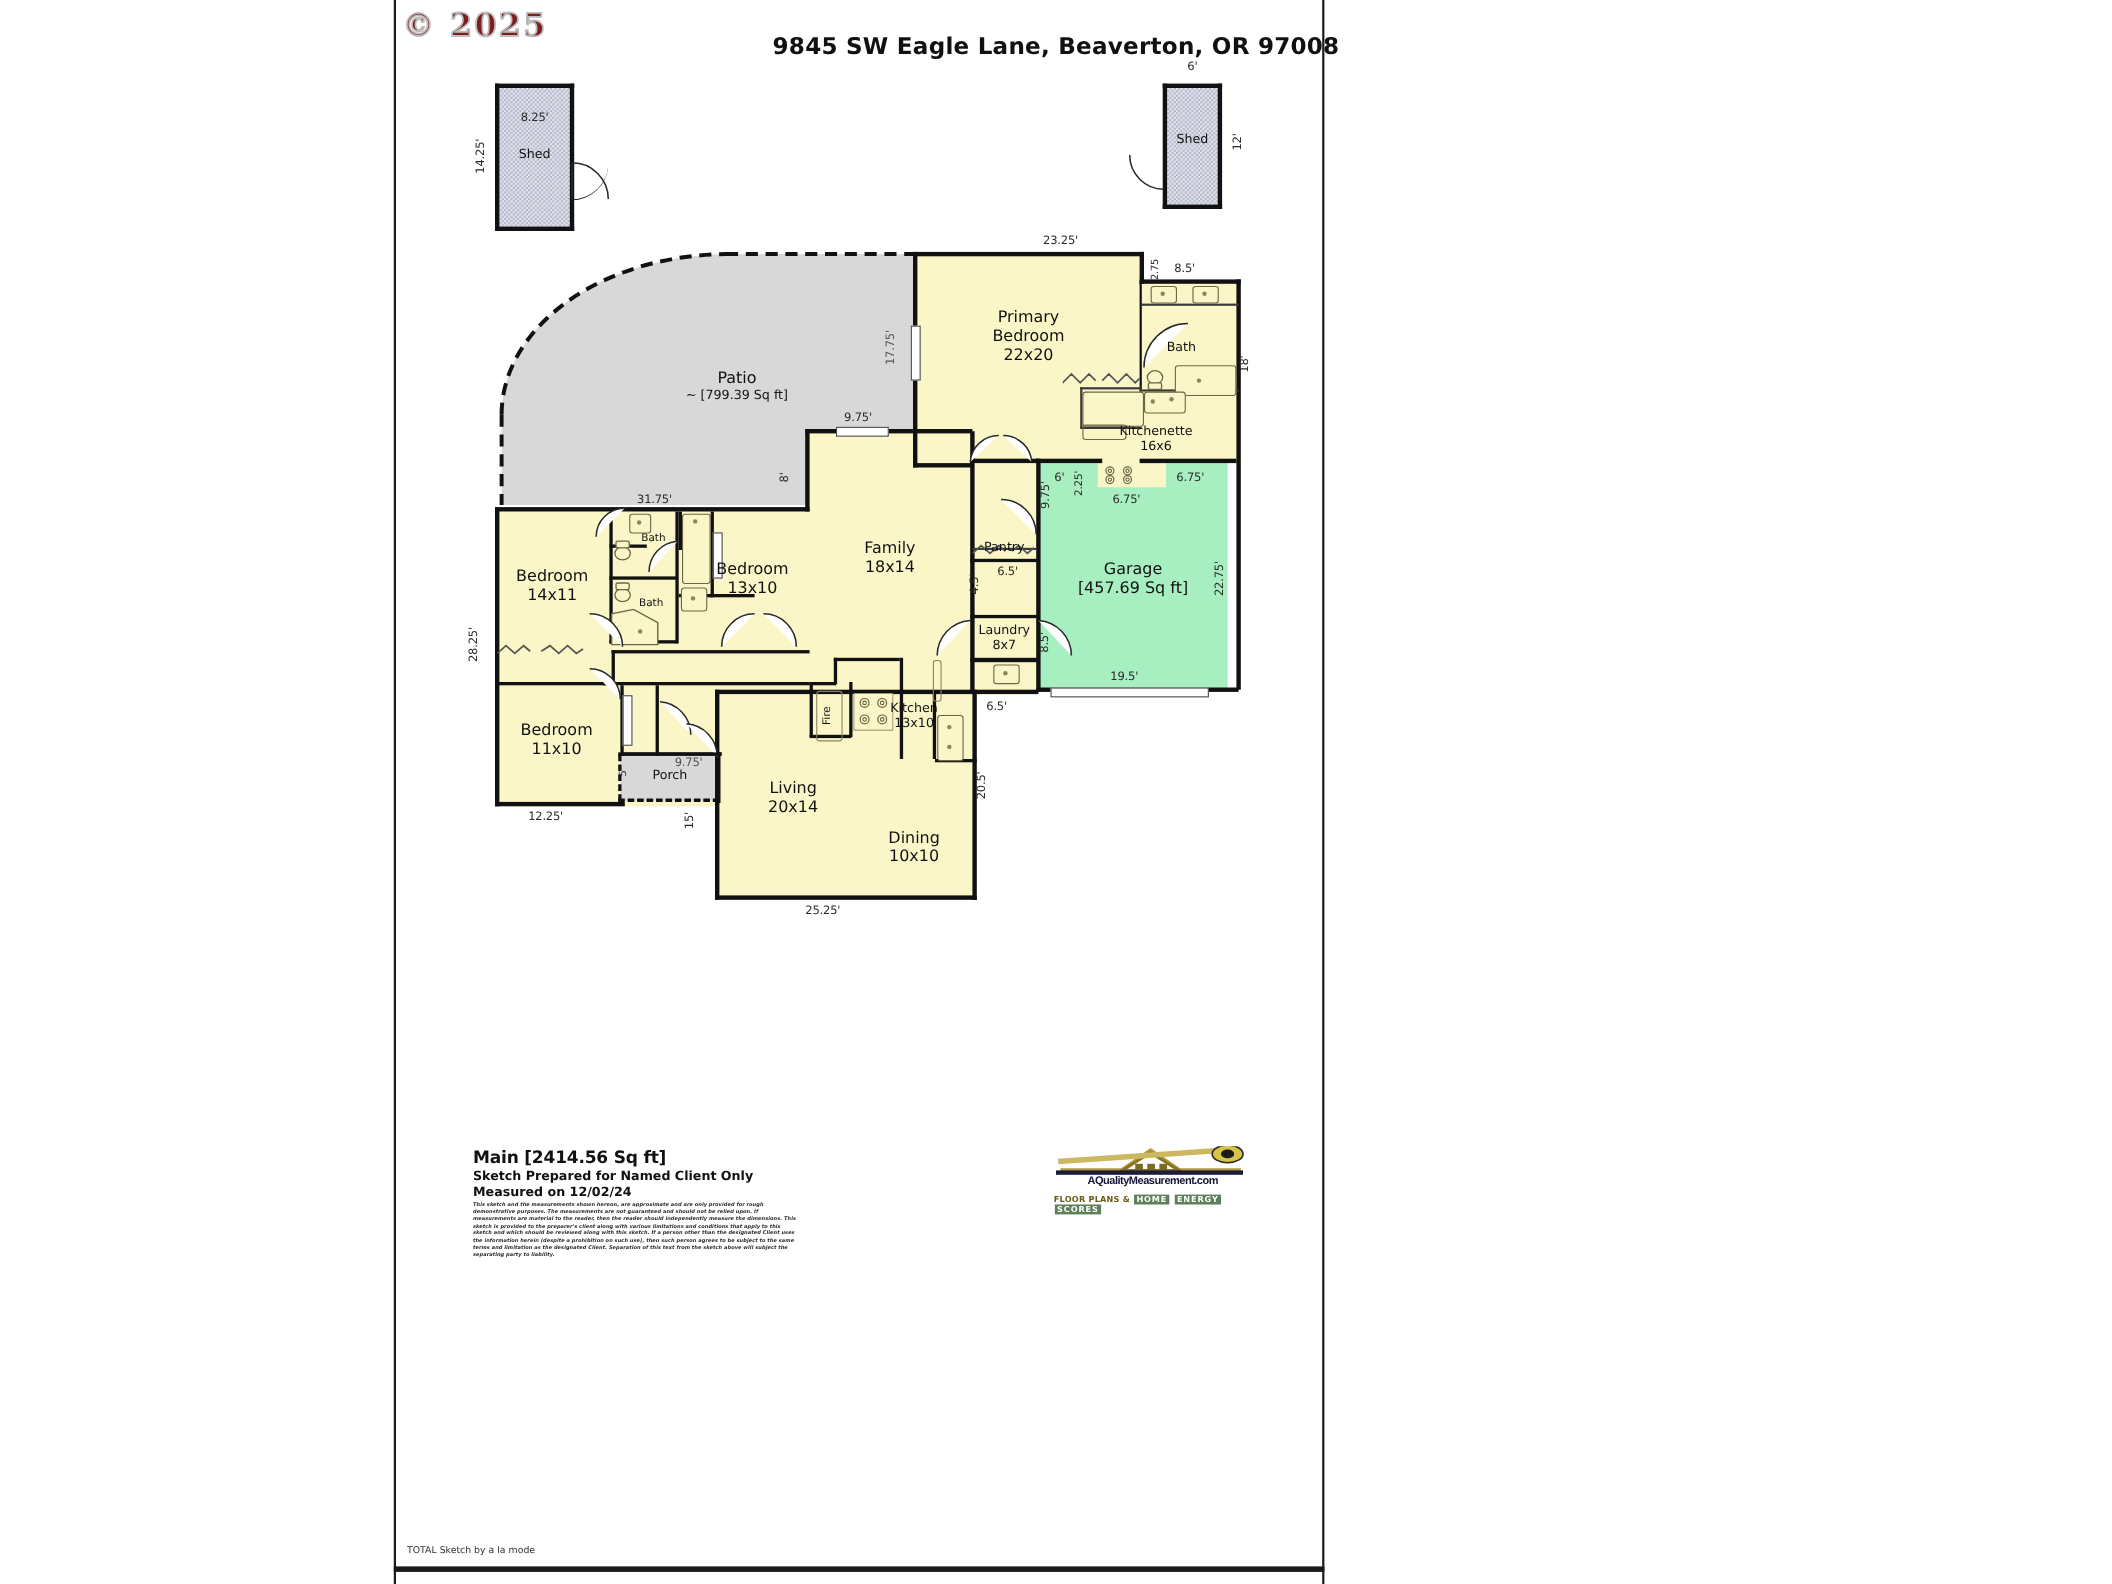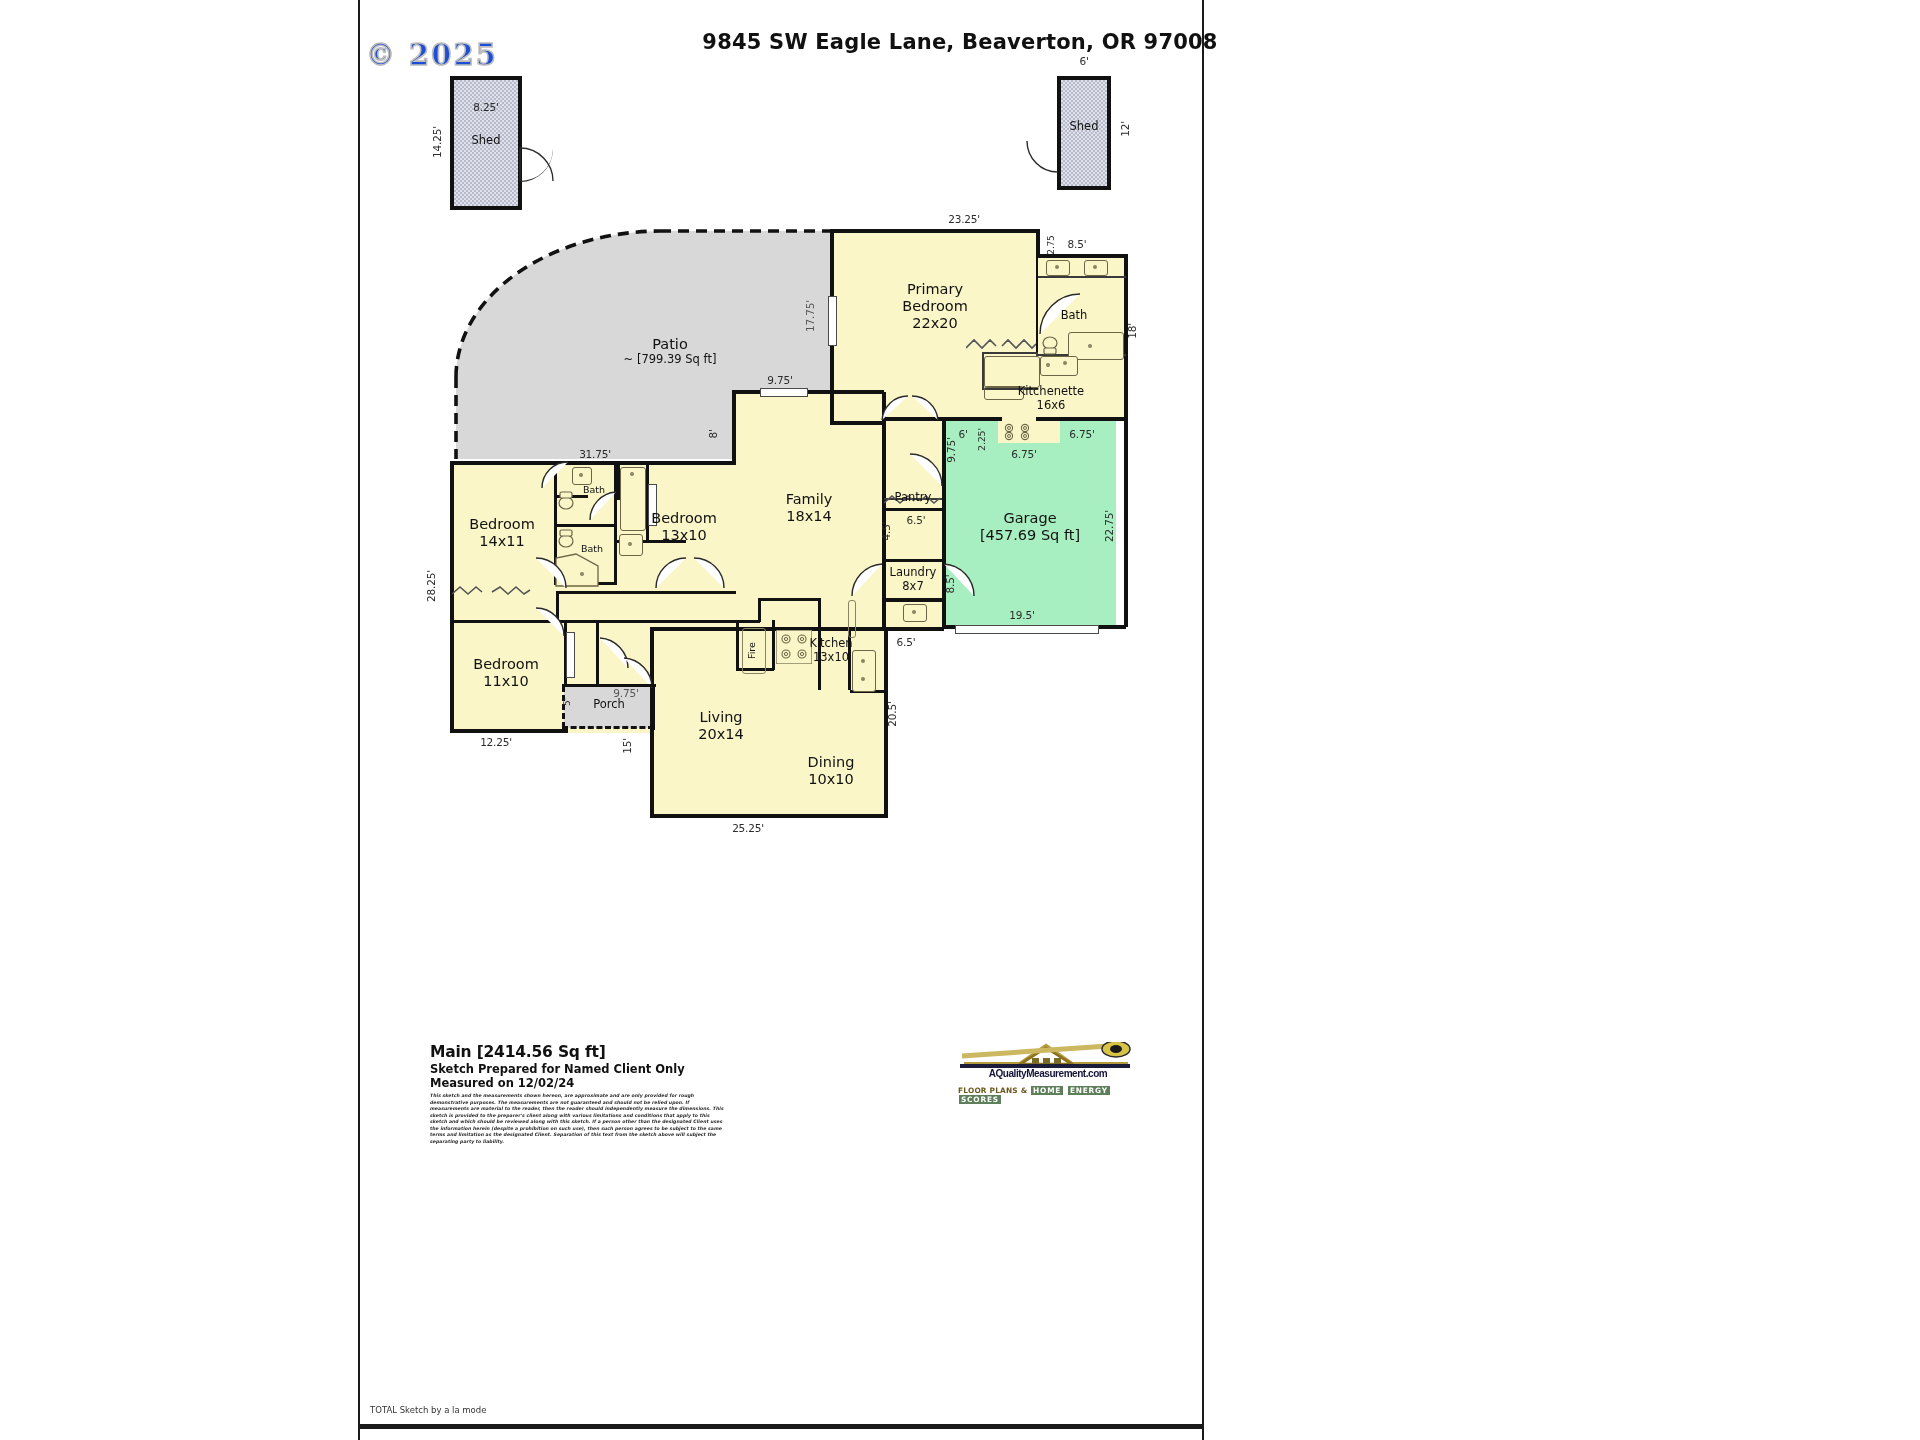--- a/index.html
+++ b/index.html
@@ -25,21 +25,21 @@
       linear-gradient(45deg, rgba(90,95,120,.30) 25%, transparent 25%, transparent 75%, rgba(90,95,120,.30) 75%);
     background-size:4px 4px;background-position:0 0,2px 2px;}
   .fixture{position:absolute;border:1.3px solid #6c6646;background:#faf6c8;border-radius:3px;}
   .fixture.plain{background:transparent;}
   .dot{position:absolute;border-radius:50%;background:#8a8462;}
   .swing{position:absolute;border:1.4px solid #2a2a2a;border-radius:50%;background:transparent;}
   .win{position:absolute;background:#ffffff;border:1.2px solid #4a4a4a;}
   .dash-l{position:absolute;border-left:3.5px dashed #111;}
   .dash-b{position:absolute;border-bottom:3.5px dashed #111;}
   #title{position:absolute;left:0;top:30px;width:1920px;text-align:center;font-size:21px;font-weight:700;color:#111;letter-spacing:.2px;}
-  #copy{position:absolute;left:366px;top:6px;font-size:29px;font-weight:700;color:#1d4ed8;-webkit-text-stroke:1.6px #bdbdbd;letter-spacing:2px;font-family:"DejaVu Serif","Liberation Serif",serif;margin-top:32px;}
+  #copy{position:absolute;left:366px;top:6px;font-size:29px;font-weight:700;color:#7f1d1d;-webkit-text-stroke:1.6px #bdbdbd;letter-spacing:2px;font-family:"DejaVu Serif","Liberation Serif",serif;}
   #footer{position:absolute;left:430px;top:1043px;width:420px;}
   #f-main{font-size:15.5px;font-weight:700;color:#111;letter-spacing:-.2px;}
   #f-sub1{font-size:11.5px;font-weight:700;color:#111;margin-top:1px;}
   #f-sub2{font-size:11.5px;font-weight:700;color:#111;}
   #disc{margin-top:3px;font-size:4.6px;line-height:1.42;font-weight:700;color:#2a2a2a;width:296px;font-style:italic;letter-spacing:.05px;}
   #totalsketch{position:absolute;left:370px;top:1405px;font-size:8.5px;color:#333;}
   #logo{position:absolute;left:958px;top:1042px;width:180px;height:58px;}
   .logo-text{position:absolute;left:0;top:26px;width:180px;text-align:center;font-size:10px;font-weight:700;color:#13143a;letter-spacing:-.45px;font-family:"Liberation Sans",sans-serif;}
   .logo-sub{position:absolute;left:0;top:44px;width:180px;text-align:left;font-size:7.4px;font-weight:700;color:#6a5a1c;letter-spacing:.2px;}
   .logo-chip{display:inline-block;background:#5d7f5a;color:#fff;padding:0 2px;margin:0 1px;font-size:7.4px;letter-spacing:.8px;}

